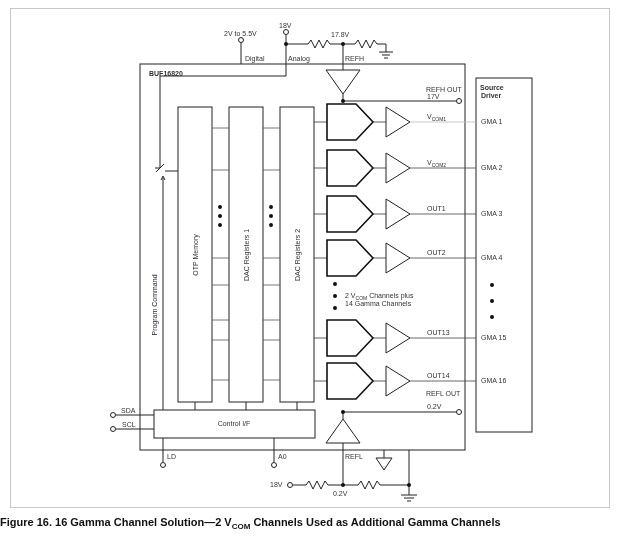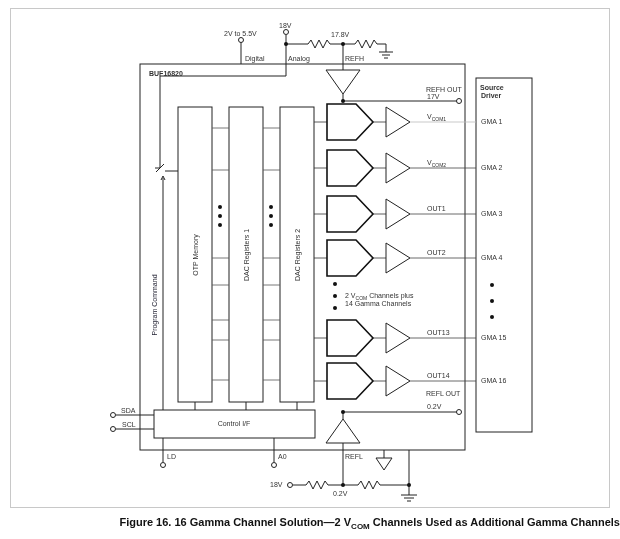--- a/index.html
+++ b/index.html
@@ -2,21 +2,21 @@
 <html><head>
 <meta charset="utf-8">
 <style>
   html,body{margin:0;padding:0;background:#ffffff;}
   body{width:620px;height:539px;position:relative;overflow:hidden;font-family:"Liberation Sans",sans-serif;}
   #frame{position:absolute;left:10px;top:8px;width:600px;height:500px;border:1px solid #c8c8c8;box-sizing:border-box;}
   svg{position:absolute;left:0;top:0;}
   .t{font-family:"Liberation Sans",sans-serif;font-size:7px;fill:#333;}
   .tb{font-family:"Liberation Sans",sans-serif;font-size:7px;fill:#333;font-weight:bold;}
   .rot{font-family:"Liberation Sans",sans-serif;font-size:7px;fill:#333;}
-  #caption{position:absolute;left:0;width:620px;top:516px;text-align:right;font-size:11px;font-weight:bold;color:#111;}
+  #caption{position:absolute;left:0;width:620px;top:516px;text-align:left;font-size:11px;font-weight:bold;color:#111;}
   #caption sub{font-size:8px;}
 </style>
 </head>
 <body>
 
 <div id="frame"></div>
 
 <svg id="diagram" width="620" height="539" viewBox="0 0 620 539">
   <g stroke="#222" stroke-width="1" fill="none">
 

